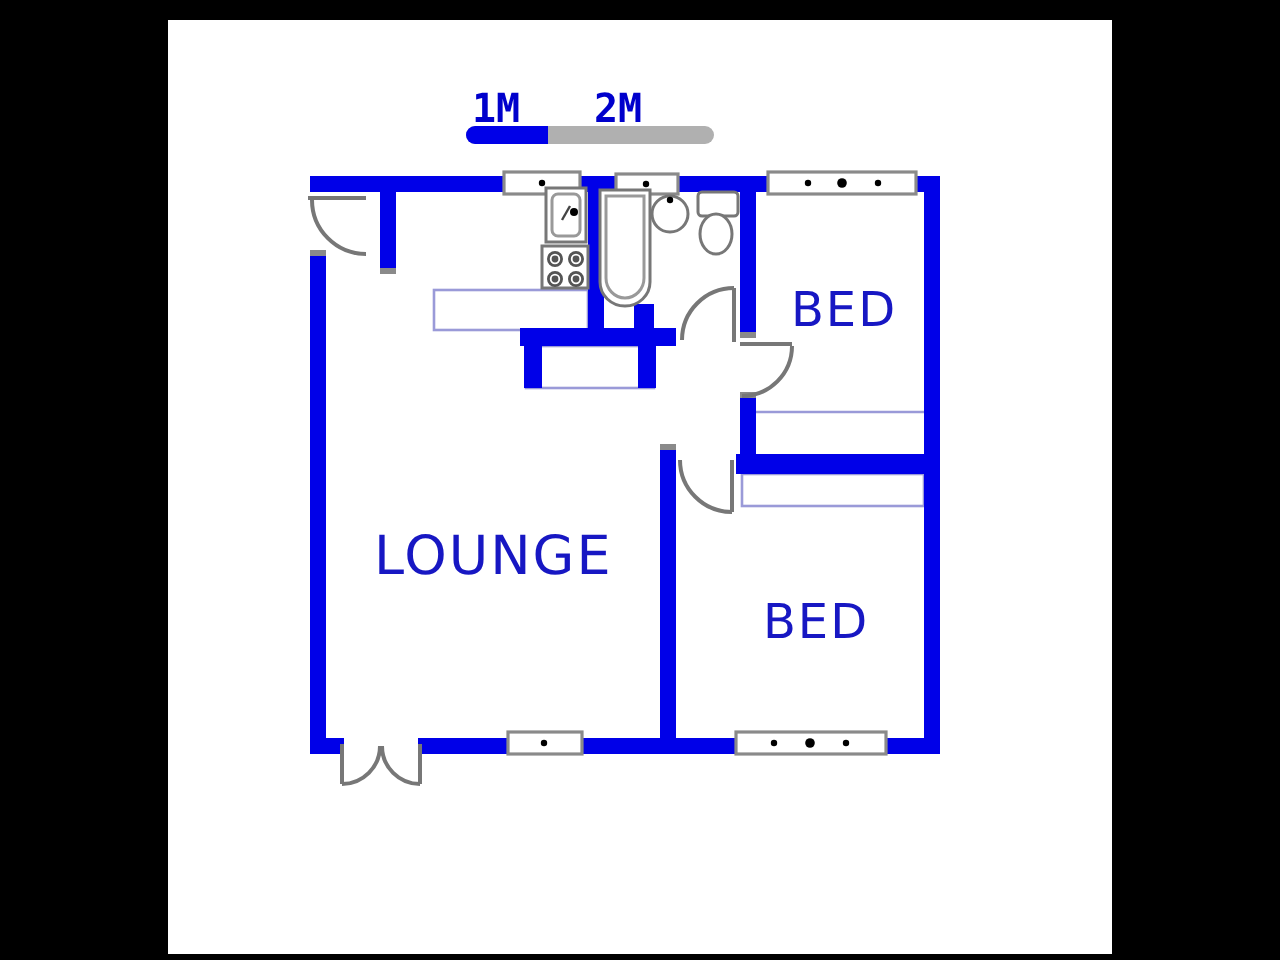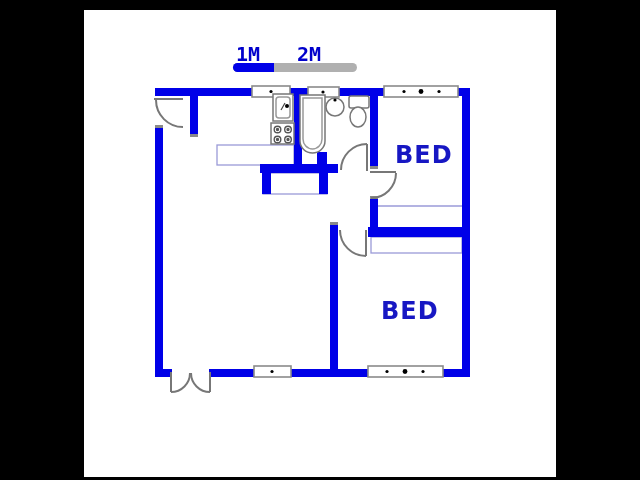--- a/index.html
+++ b/index.html
@@ -1,20 +1,20 @@
 <!DOCTYPE html>
 <html><head>
 <meta charset="utf-8">
 <style>
   html,body{margin:0;padding:0;background:#000;}
   #stage{position:relative;width:612px;height:480px;background:#000;overflow:hidden;
          font-family:"DejaVu Sans",sans-serif;}
   #canvas{position:absolute;left:84px;top:10px;width:472px;height:467px;background:#fff;}
   #plan-svg{position:absolute;left:0;top:0;width:640px;height:480px;}
-  .room-label{position:absolute;color:#1717c3;font-weight:700;letter-spacing:1px;
+  .room-label{position:absolute;color:#1717c3;font-weight:400;letter-spacing:1px;
               text-align:center;white-space:nowrap;}
   .lounge-label{left:187px;top:263px;width:108px;font-size:27px;}
   .bed1-label{left:395px;top:141px;width:54px;font-size:24px;}
   .bed2-label{left:381px;top:297px;width:54px;font-size:24px;}
   .scale-label{position:absolute;top:42px;color:#0000cc;font-family:"DejaVu Sans Mono",monospace;
                font-weight:bold;font-size:20px;}
   .scale-1m{left:236px;}
   .scale-2m{left:297px;text-align:right;}
 </style>
 </head>
@@ -121,15 +121,16 @@
     </g>
     <circle cx="335" cy="100" r="1.6" fill="#000"></circle>
 
     <rect x="233" y="63" width="124" height="9" rx="4.5" fill="#b0b0b0"></rect>
     <rect x="233" y="63" width="41" height="9" rx="4.5" fill="#0000e8"></rect>
     <rect x="266" y="63" width="8" height="9" fill="#0000e8"></rect>
   </svg>
 
   <div class="scale-label scale-1m">1M</div>
   <div class="scale-label scale-2m">2M</div>
+  <div class="room-label lounge-label">LOUNGE</div>
   <div class="room-label bed1-label">BED</div>
   <div class="room-label bed2-label">BED</div>
 </div>
 
 </body></html>

